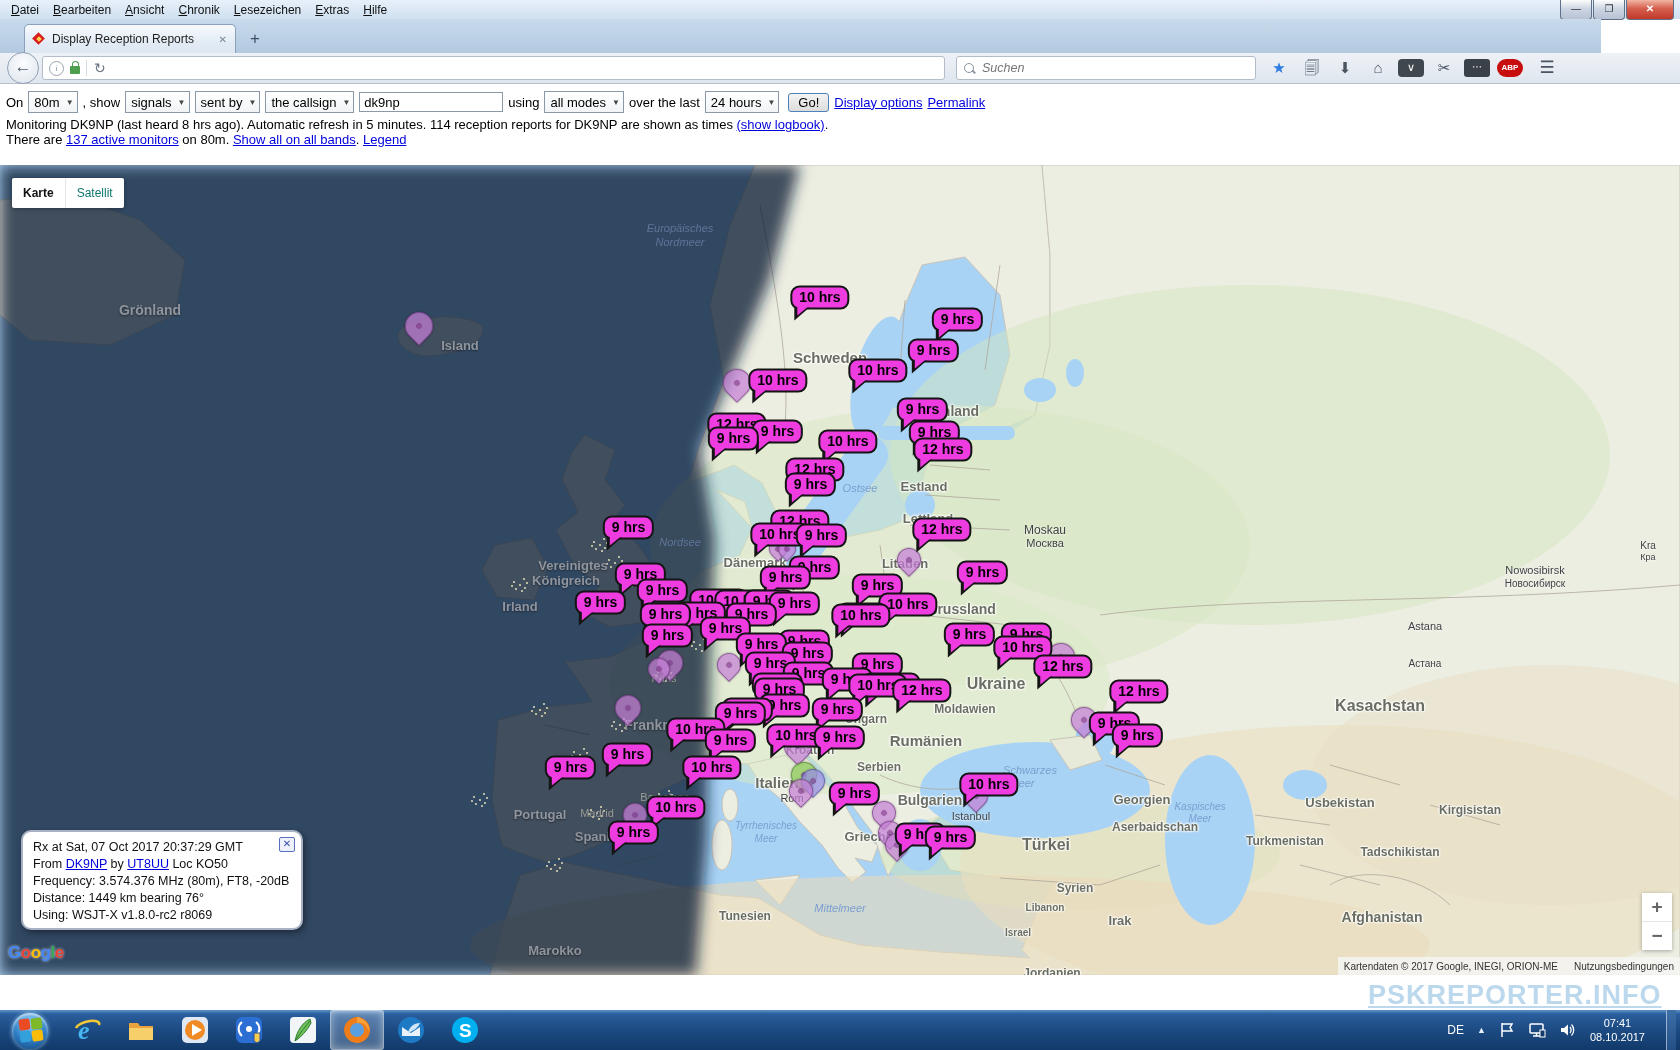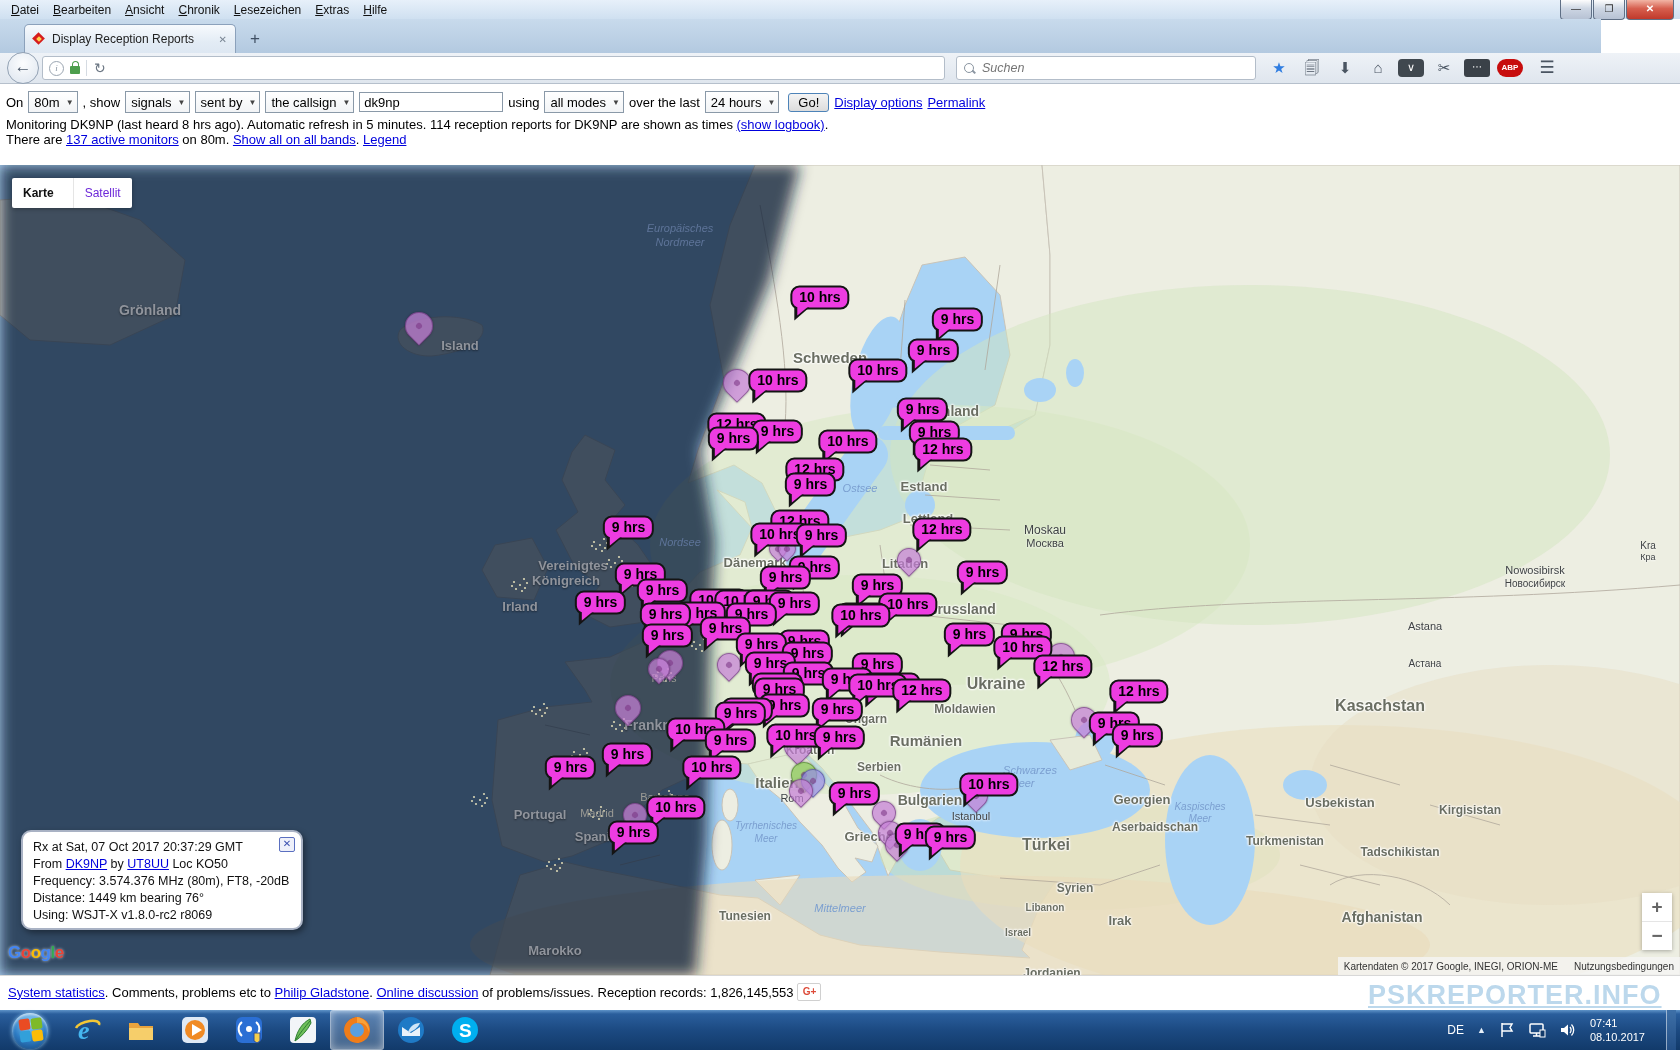--- a/index.html
+++ b/index.html
@@ -57,21 +57,21 @@
   .pin.lav{background:rgba(197,128,214,.72);border:1px solid rgba(95,40,110,.55);}
   .pin.grn{background:rgba(140,200,90,.75);border:1px solid rgba(60,110,30,.55);}
   .pin.vio{background:rgba(150,140,230,.72);border:1px solid rgba(60,60,140,.55);}
   .pin::after{content:'';position:absolute;left:50%;top:50%;width:6px;height:6px;margin:-3px 0 0 -3px;border-radius:50%;background:rgba(120,50,130,.55);}
   .balloon{position:absolute;background:#ee3ce1;border:2px solid #141414;border-radius:9px;padding:0 7px;height:20px;line-height:19px;font-size:14px;font-weight:bold;color:#000;white-space:nowrap;transform:translate(-45%,-60%);z-index:5;}
   .balloon::before{content:'';position:absolute;left:2px;bottom:-13px;border-style:solid;border-width:13px 15px 0 0;border-color:#141414 transparent transparent transparent;}
   .balloon::after{content:'';position:absolute;left:5px;bottom:-8px;border-style:solid;border-width:9px 11px 0 0;border-color:#ee3ce1 transparent transparent transparent;}
   #maptype{left:12px;top:13px;height:30px;background:#fff;border-radius:2px;box-shadow:0 1px 4px rgba(0,0,0,.3);display:flex;z-index:8;}
   #maptype span{font-size:12px;padding:0 11px;line-height:30px;}
   #maptype .on{font-weight:bold;color:#111;}
-  #maptype .off{color:#6d28d9;border-left:1px solid #e5e5e5;margin-left:8px;}
+  #maptype .off{color:#0f766e;border-left:1px solid #e5e5e5;}
   #zoomctl{left:1642px;top:728px;width:30px;z-index:8;box-shadow:0 1px 4px rgba(0,0,0,.3);}
   .zbtn{width:30px;height:28px;background:#fff;color:#666;font-size:19px;font-weight:bold;text-align:center;line-height:27px;}
   .zbtn.zi{border-bottom:1px solid #e5e5e5;}
   #glogo{left:8px;top:778px;font-size:17px;font-weight:bold;letter-spacing:-.5px;z-index:8;text-shadow:0 0 3px rgba(255,255,255,.7);}
   #attrib{right:0;top:792px;height:18px;background:rgba(245,245,245,.8);font-size:10px;color:#333;display:flex;align-items:center;gap:16px;padding:0 6px;z-index:8;}
   #attrib .terms{color:#333;}
   
   #popup{left:21px;top:665px;width:282px;height:100px;background:#fff;border:2px solid #a9b2c4;border-radius:10px;box-shadow:2px 3px 6px rgba(0,0,0,.4);z-index:9;padding:7px 10px;box-sizing:border-box;font-size:12.5px;line-height:17px;color:#111;}
   #popup a{color:#0000dd;text-decoration:underline;}
   #popclose{position:absolute;right:6px;top:5px;width:14px;height:13px;border:1px solid #5a6fc0;border-radius:2px;color:#3a4fb0;font-size:10px;line-height:12px;text-align:center;background:#eef0fa;}
@@ -83,21 +83,21 @@
   
   #taskbar{left:0;top:1010px;width:1680px;height:40px;background:linear-gradient(#5e93c8,#2a5e9c 10%,#1c4a82 50%,#123a6a);display:flex;align-items:center;}
   #startorb{width:42px;height:38px;margin:0 8px 0 10px;position:relative;flex:none;}
   #startorb .orb{position:absolute;left:2px;top:2px;width:36px;height:36px;border-radius:50%;background:radial-gradient(circle at 50% 30%,#8fd4ff,#2d7cc4 55%,#123f74);box-shadow:0 0 4px rgba(160,220,255,.8),inset 0 2px 3px rgba(255,255,255,.7);}
   .flagq{position:absolute;width:11px;height:11px;border-radius:2px;}
   .taskapp{width:54px;height:40px;display:flex;align-items:center;justify-content:center;flex:none;}
   .taskapp.active{background:rgba(255,255,255,.22);border:1px solid rgba(255,255,255,.45);border-radius:3px;box-sizing:border-box;box-shadow:inset 0 0 8px rgba(255,255,255,.5);}
   #tray{margin-left:auto;display:flex;align-items:center;gap:13px;padding-right:4px;color:#fff;}
   #tray .lang{font-size:12px;}
   #tray .caret{font-size:9px;color:#e8f1fa;}
-  #clock{text-align:left;font-size:11px;line-height:14px;color:#fff;padding-right:8px;}
+  #clock{text-align:center;font-size:11px;line-height:14px;color:#fff;padding-right:8px;}
   #deskstrip{width:9px;height:40px;border-left:1px solid rgba(255,255,255,.5);background:linear-gradient(#3e70a8,#234f86);flex:none;}
 </style>
 </head>
 <body>
 
 <div id="page">
 
   <div class="abs" id="menubar">
       <span class="menu-item">Datei</span>
       <span class="menu-item">Bearbeiten</span>
@@ -571,23 +571,20 @@
         <div class="zbtn">−</div>
       </div>
       <div class="abs" id="glogo"><span style="color: rgb(66, 133, 244);">G</span><span style="color: rgb(234, 67, 53);">o</span><span style="color: rgb(251, 188, 5);">o</span><span style="color: rgb(66, 133, 244);">g</span><span style="color: rgb(52, 168, 83);">l</span><span style="color: rgb(234, 67, 53);">e</span></div>
       <div class="abs" id="attrib">
         <span>Kartendaten © 2017 Google, INEGI, ORION-ME</span>
         <span class="terms">Nutzungsbedingungen</span>
       </div>
     </div>
   </div>
 
-  <div class="abs" id="footer">
-    <div class="abs" id="footlinks"><a class="lnk">System statistics</a><span>. Comments, problems etc to </span><a class="lnk">Philip Gladstone</a><span>. </span><a class="lnk">Online discussion</a><span> of problems/issues. Reception records: 1,826,145,553</span><span id="gplus">G+</span></div>
-  </div>
   <div class="abs" id="watermark">PSKREPORTER.INFO</div>
 
   <div class="abs" id="taskbar">
     <div id="startorb">
       <span class="orb"></span>
       <span class="flagq" style="left:9px;top:8px;background:#ea4b23;transform:rotate(-8deg);"></span>
       <span class="flagq" style="left:21px;top:7px;background:#7eba27;transform:rotate(-8deg);"></span>
       <span class="flagq" style="left:10px;top:20px;background:#32a0da;transform:rotate(-8deg);"></span>
       <span class="flagq" style="left:22px;top:19px;background:#fbbc09;transform:rotate(-8deg);"></span>
     </div>

